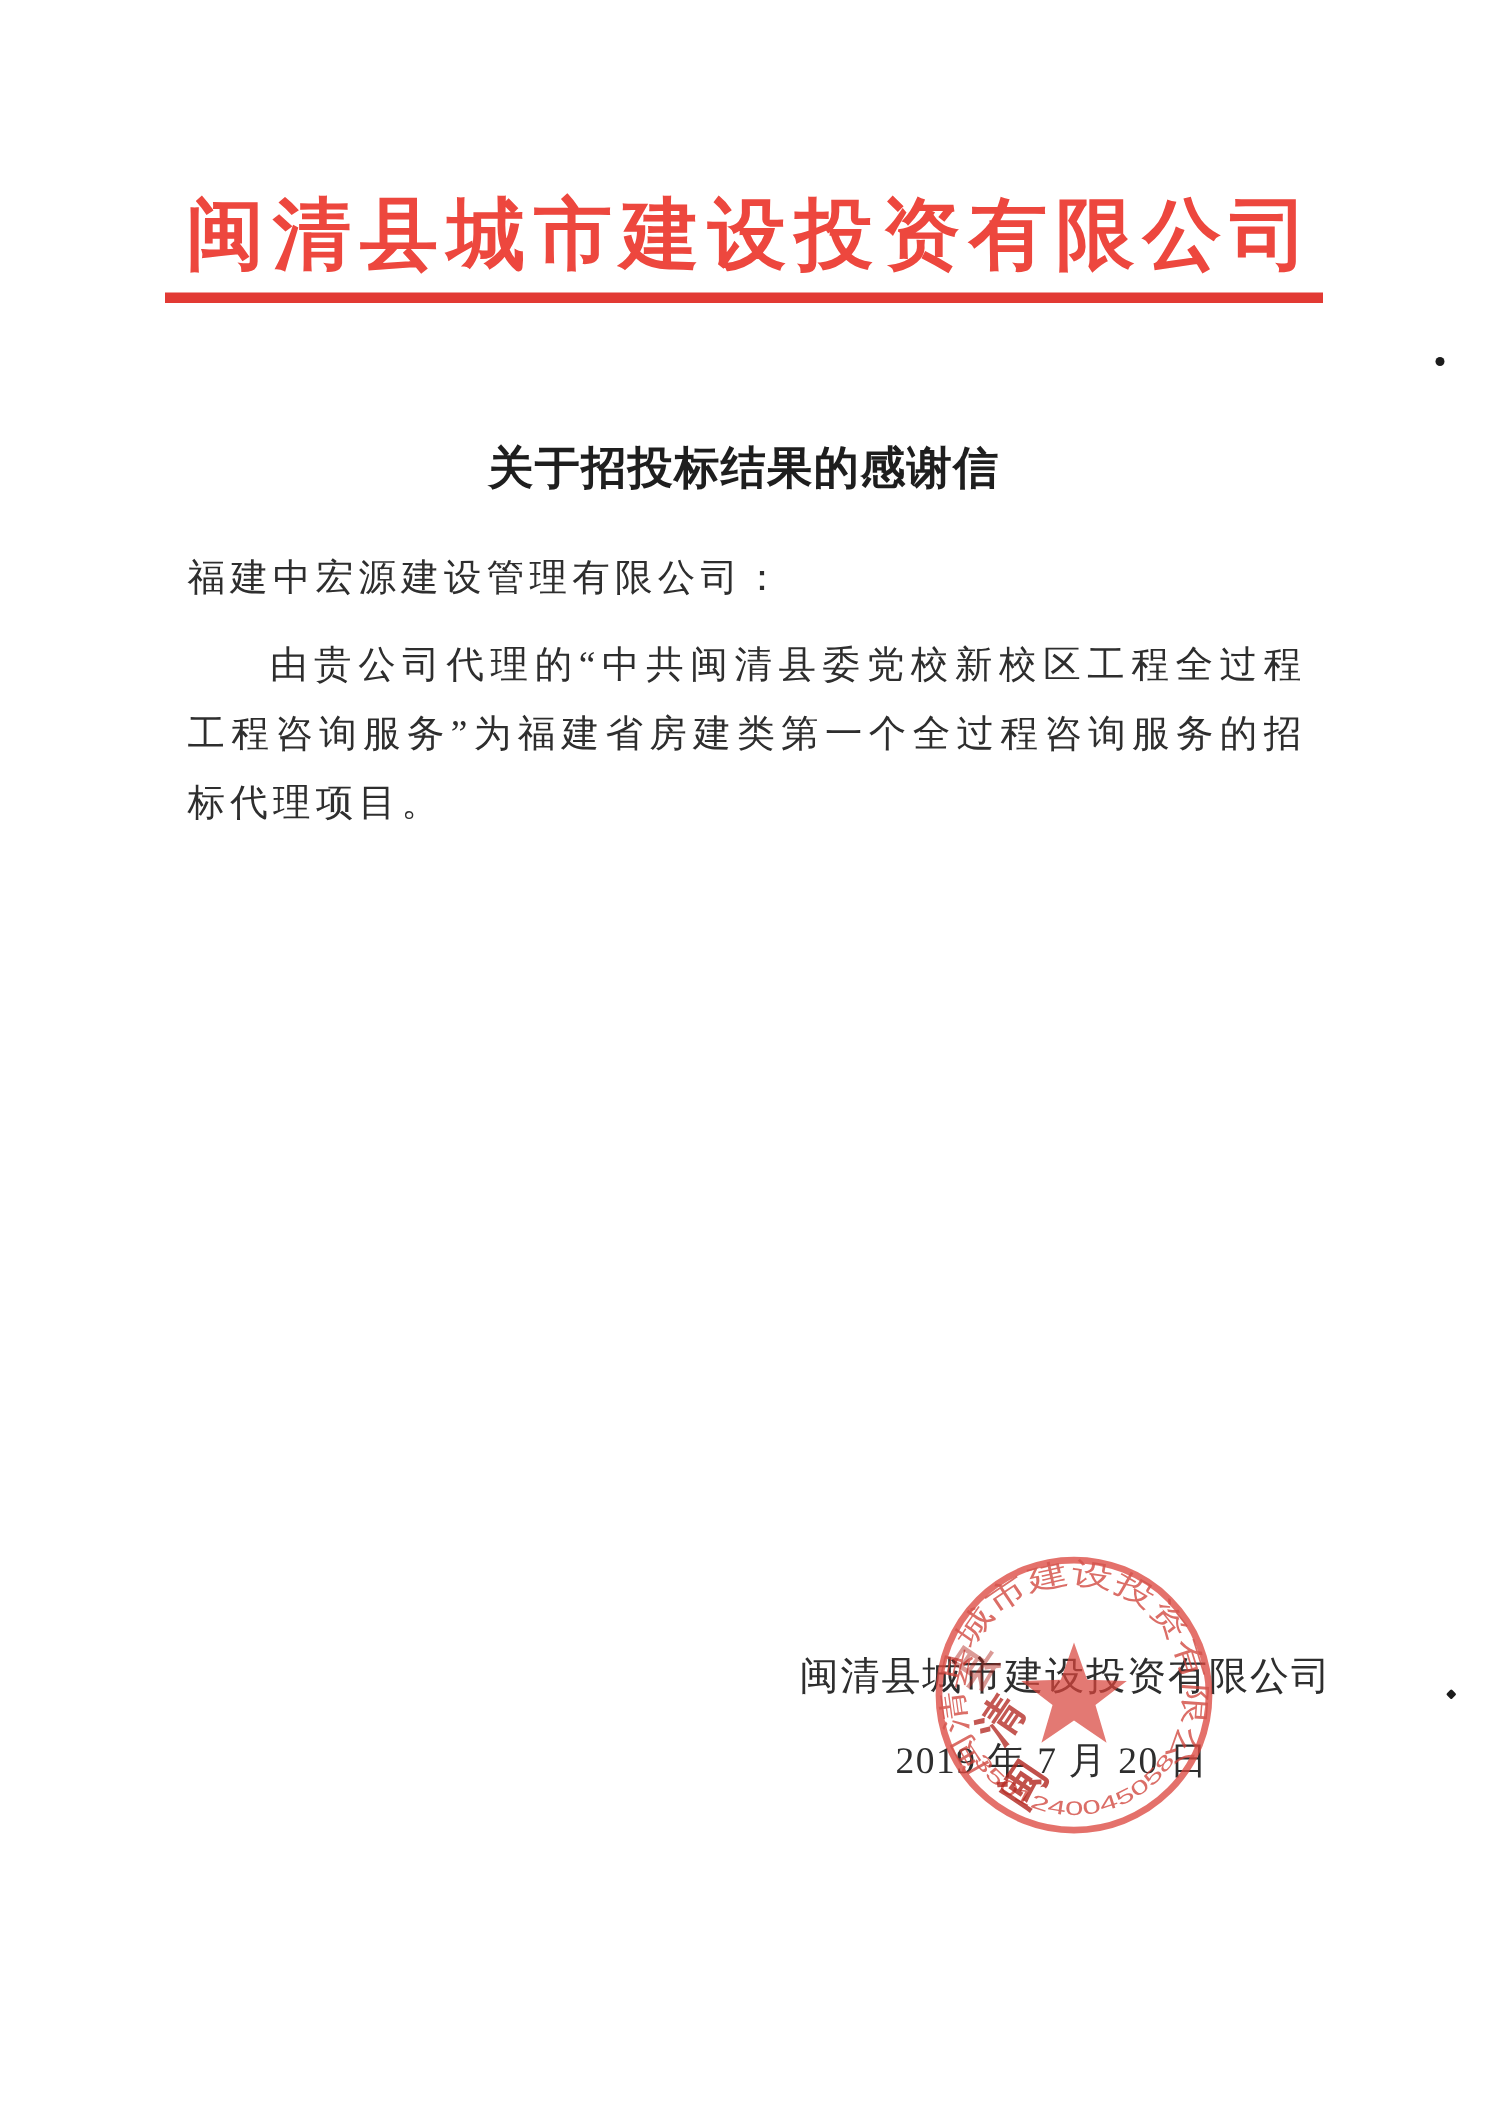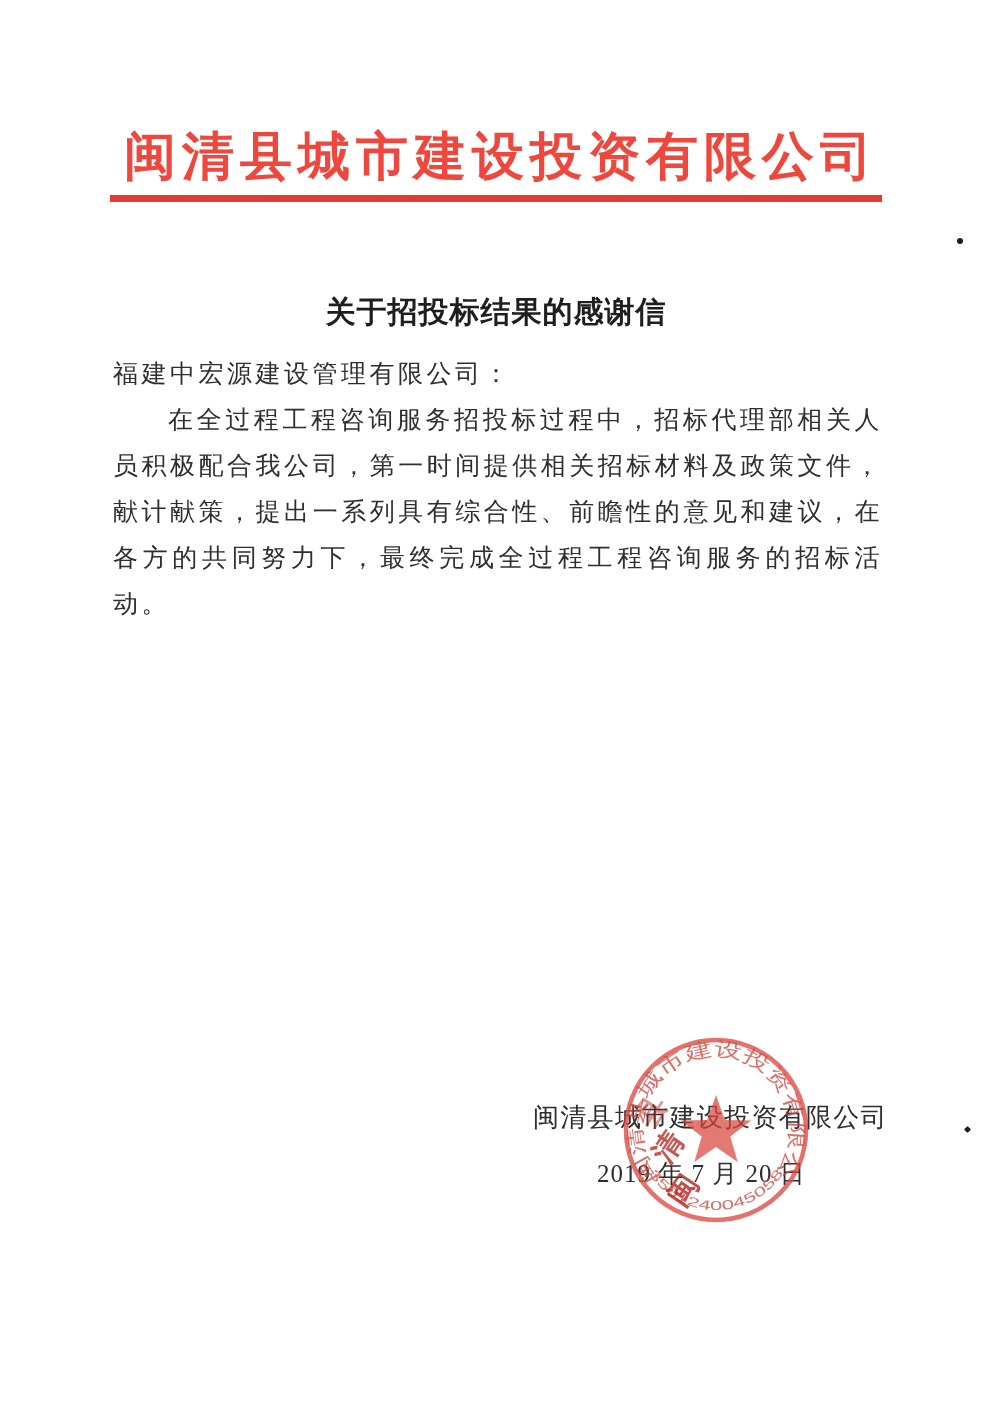--- a/index.html
+++ b/index.html
@@ -44,21 +44,21 @@
 
   
   .letter-body{
     position:absolute;top:351px;left:113px;width:770px;
     font-size:25px;
     line-height:46px;
     letter-spacing:3.5px;
     text-align:justify;
     color:#2e2e2e;
   }
-  .letter-body p{margin:0;padding:0;}
+  .letter-body p{margin:12px;padding:0;}
   .salutation{text-indent:0;}
   .para{text-indent:2.2em;}
 
   
   .sig-company{
     position:absolute;top:1100px;left:533px;
     font-size:26px;letter-spacing:1.3px;color:#2e2e2e;white-space:nowrap;
   }
   .sig-date{
     position:absolute;top:1157px;left:597px;
@@ -94,21 +94,21 @@
 
 <div class="page">
 
   <div class="letterhead">闽清县城市建设投资有限公司</div>
   <div class="red-rule"></div>
 
   <div class="doc-title">关于招投标结果的感谢信</div>
 
   <main class="letter-body">
     <p class="salutation">福建中宏源建设管理有限公司：</p>
-    <p class="para">在全过程工程咨询服务招投标过程中，招标代理部相关人员积极配合我公司，第一时间提供相关招标材料及政策文件，献计献策，提出一系列具有综合性、前瞻性的意见和建议，在各方的共同努力下，最终完成全过程工程咨询服务的招标活动。</p>
+    <p class="para">由贵公司代理的“中共闽清县委党校新校区工程全过程工程咨询服务”为福建省房建类第一个全过程咨询服务的招标代理项目。</p>
   </main>
 
   <div class="sig-company">闽清县城市建设投资有限公司</div>
   <div class="sig-date">2019 年 7 月 20 日</div>
 
   <svg class="seal" viewBox="0 0 224 224" xmlns="http://www.w3.org/2000/svg">
     <defs>
       <path id="sealTopArc" d="M 55.3 159.6 A 74 74 0 1 1 168.7 159.6" fill="none"></path>
       <path id="sealBottomArc" d="M 42.7 152 A 80 80 0 0 0 181.3 152" fill="none"></path>
     </defs>

